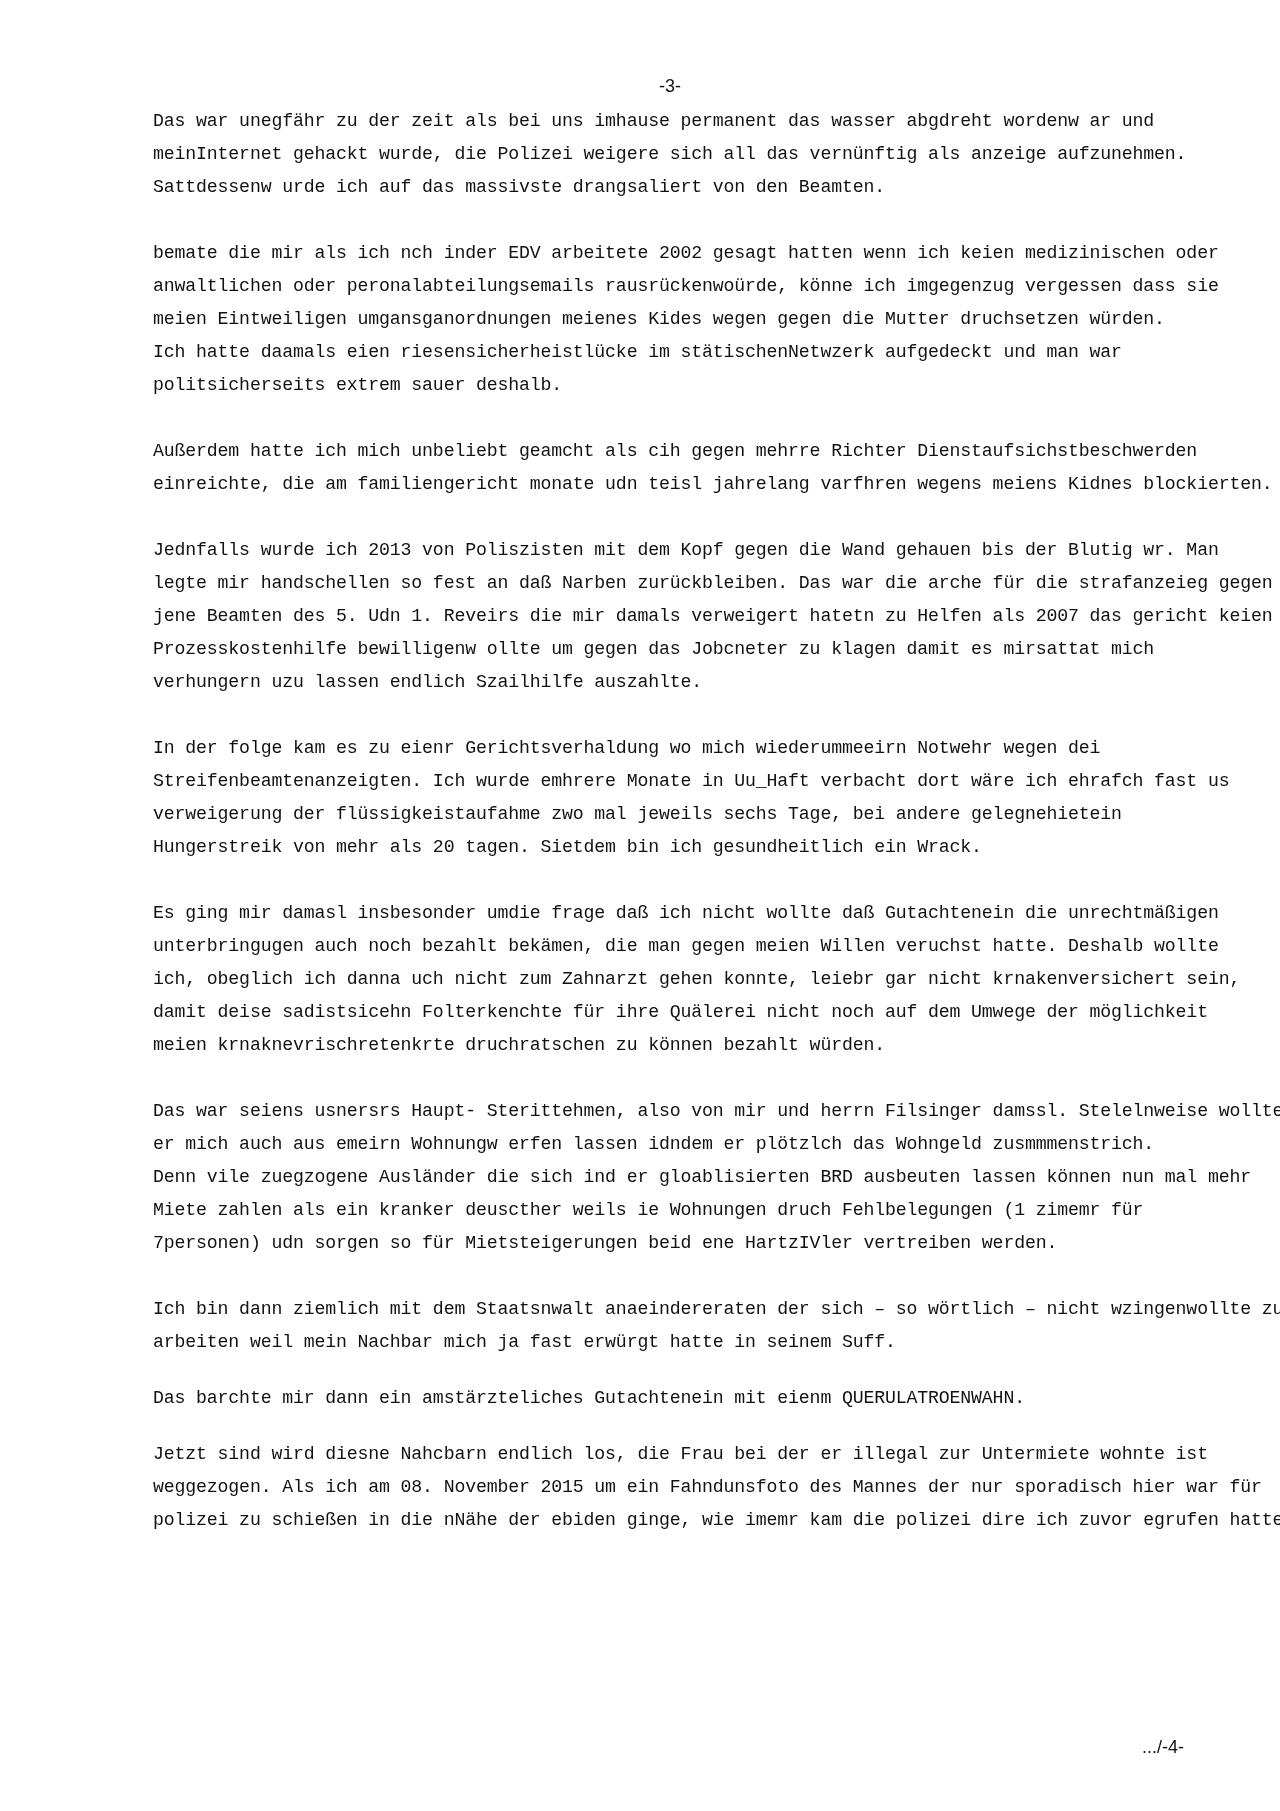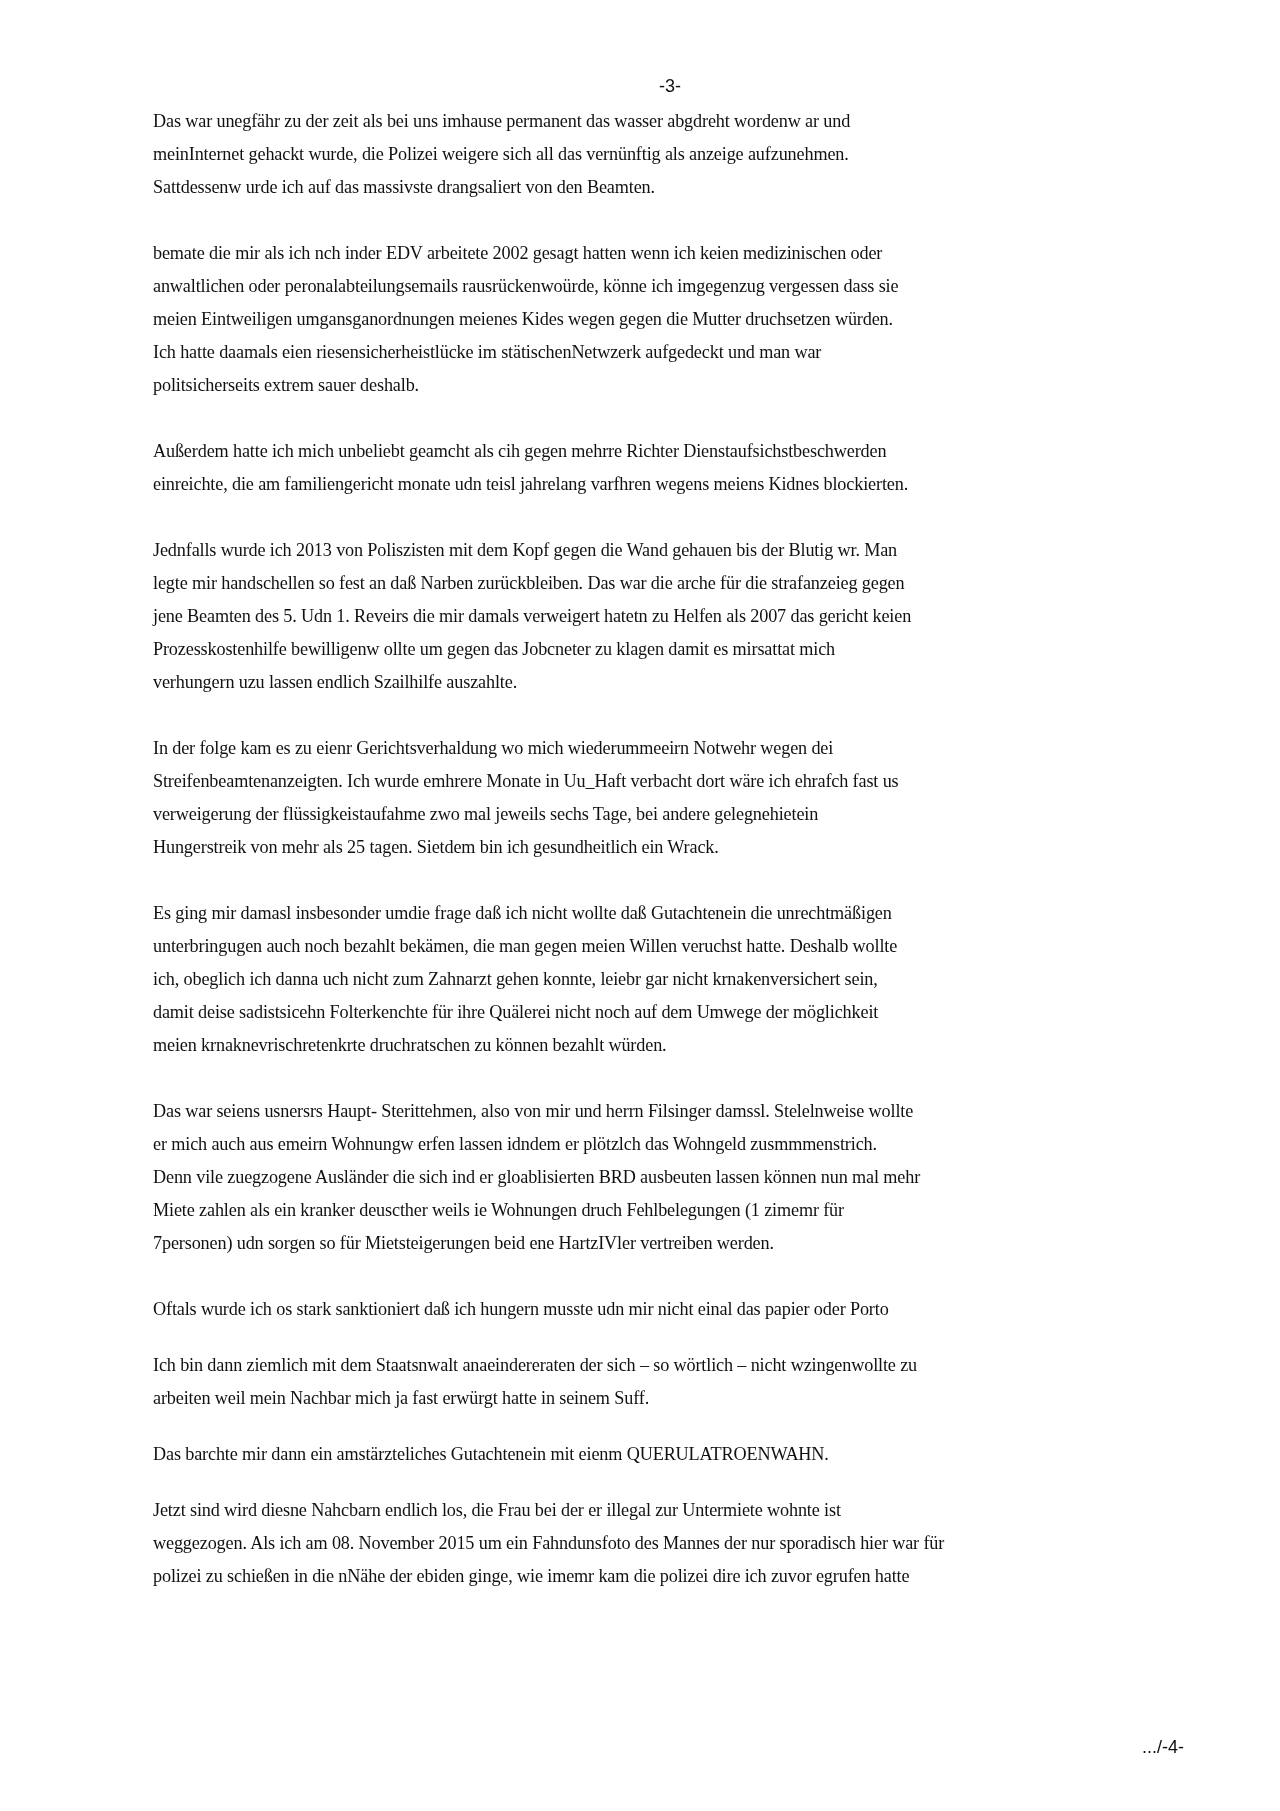--- a/index.html
+++ b/index.html
@@ -1,21 +1,21 @@
 <!DOCTYPE html>
 <html><head>
 <meta charset="utf-8">
 <style>
   html, body { margin: 0; padding: 0; background: #ffffff; }
   body { width: 1280px; height: 1811px; position: relative; overflow: hidden; }
   .page { position: absolute; left: 0; top: 0; width: 1280px; height: 1811px; background: #fff; }
   .pnum { position: absolute; top: 76px; left: 0; width: 1340px; text-align: center;
           font-family: "Liberation Sans", sans-serif; font-size: 18px; color: #111; }
   .body { position: absolute; left: 153px; top: 105px; width: 1040px;
-          font-family: Liberation Serif, serif; font-size: 18.2px; color: #111;
+          font-family: Liberation Mono, monospace; font-size: 18.2px; color: #111;
           letter-spacing: -0.15px; }
   .para { margin: 0 0 33px 0; }
   .para.tight { margin-bottom: 23px; }
   .line { display: block; height: 33px; line-height: 33px; white-space: nowrap; }
   .footer { position: absolute; top: 1737px; right: 96px;
             font-family: "Liberation Sans", sans-serif; font-size: 18px; color: #111; }
 </style>
 </head>
 <body>
 
@@ -43,38 +43,37 @@
       <span class="line">Jednfalls wurde ich 2013 von Poliszisten mit dem Kopf gegen die Wand gehauen bis der Blutig wr. Man</span>
       <span class="line">legte mir handschellen so fest an daß Narben zurückbleiben. Das war die arche für die strafanzeieg gegen</span>
       <span class="line">jene Beamten des 5. Udn 1. Reveirs die mir damals verweigert hatetn zu Helfen als 2007 das gericht keien</span>
       <span class="line">Prozesskostenhilfe bewilligenw ollte um gegen das Jobcneter zu klagen damit es mirsattat mich</span>
       <span class="line">verhungern uzu lassen endlich Szailhilfe auszahlte.</span>
     </div>
     <div class="para">
       <span class="line">In der folge kam es zu eienr Gerichtsverhaldung wo mich wiederummeeirn Notwehr wegen dei</span>
       <span class="line">Streifenbeamtenanzeigten. Ich wurde emhrere Monate in Uu_Haft verbacht dort wäre ich ehrafch fast us</span>
       <span class="line">verweigerung der flüssigkeistaufahme  zwo mal jeweils sechs Tage, bei andere gelegnehietein</span>
-      <span class="line">Hungerstreik von mehr als 25 tagen. Sietdem bin ich gesundheitlich ein Wrack.</span>
+      <span class="line">Hungerstreik von mehr als 20 tagen. Sietdem bin ich gesundheitlich ein Wrack.</span>
     </div>
     <div class="para">
       <span class="line">Es ging mir damasl insbesonder umdie frage daß ich nicht wollte daß Gutachtenein die unrechtmäßigen</span>
       <span class="line">unterbringugen auch noch bezahlt bekämen, die man gegen meien Willen veruchst hatte. Deshalb wollte</span>
       <span class="line">ich, obeglich ich danna uch nicht zum Zahnarzt gehen konnte, leiebr gar nicht krnakenversichert sein,</span>
       <span class="line">damit deise sadistsicehn Folterkenchte für ihre Quälerei nicht noch auf dem Umwege der möglichkeit</span>
       <span class="line">meien krnaknevrischretenkrte druchratschen zu können bezahlt würden.</span>
     </div>
     <div class="para">
       <span class="line">Das war seiens usnersrs Haupt- Sterittehmen, also von mir und herrn Filsinger damssl. Stelelnweise wollte</span>
       <span class="line">er mich auch aus emeirn Wohnungw erfen lassen idndem er plötzlch das Wohngeld zusmmmenstrich.</span>
       <span class="line">Denn vile zuegzogene Ausländer die sich ind er gloablisierten BRD ausbeuten lassen können nun mal mehr</span>
       <span class="line">Miete zahlen als ein kranker deuscther weils ie Wohnungen druch Fehlbelegungen (1 zimemr für</span>
       <span class="line">7personen) udn sorgen so für Mietsteigerungen beid ene HartzIVler vertreiben werden.</span>
     </div>
     <div class="para tight">
-      <span class="line">Oftals wurde ich os stark sanktioniert daß ich hungern musste udn mir nicht einal das papier oder Porto</span>
     </div>
     <div class="para tight">
       <span class="line">Ich bin dann ziemlich mit dem Staatsnwalt anaeindereraten der sich – so wörtlich – nicht wzingenwollte zu</span>
       <span class="line">arbeiten weil mein Nachbar mich ja fast erwürgt hatte in seinem Suff.</span>
     </div>
     <div class="para tight">
       <span class="line">Das barchte mir dann ein amstärzteliches Gutachtenein mit eienm QUERULATROENWAHN.</span>
     </div>
     <div class="para">
       <span class="line">Jetzt sind wird diesne Nahcbarn endlich los, die Frau bei der er illegal zur Untermiete wohnte ist</span>

